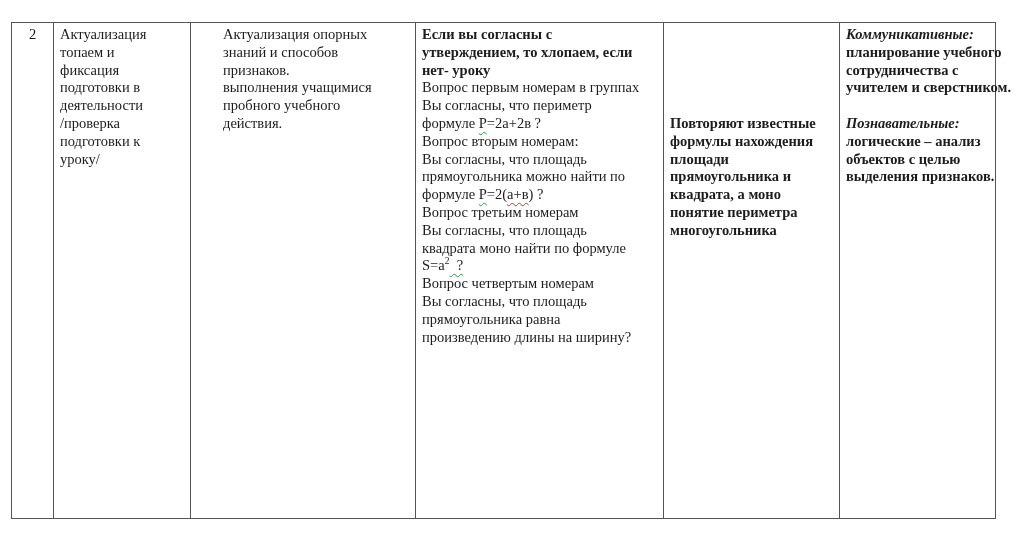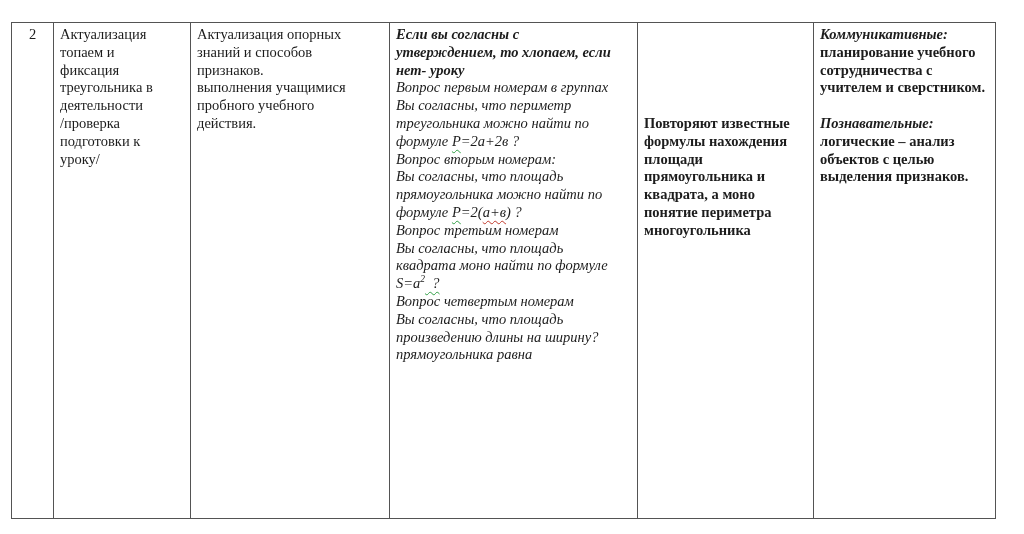--- a/index.html
+++ b/index.html
@@ -34,22 +34,22 @@
     padding: 3px 5px 2px 6px;
     font-size: 14.5px;
     line-height: 17.8px;
     color: var(--text, #1c1c1c);
     overflow: hidden;
     flex: 0 0 auto;
   }
   .cell:last-child { border-right: none; font-weight: bold; }
   .c0 { width: 42px; text-align: center; padding-left: 2px; padding-right: 2px; }
   .c1 { width: 137px; }
-  .c2 { width: 199px; }
-  .c3 { width: 248px; font-style: italic; }
+  .c2 { width: 199px; margin-left: 26px; }
+  .c3 { width: 248px; }
   .c4 { width: 176px; padding-top: 92px; font-weight: bold; }
   .c5 { width: 183px; }
   .line { min-height: 17.8px; white-space: nowrap; }
   .b { font-weight: bold; }
   .i { font-style: italic; }
   .sup {
     vertical-align: super;
     font-size: 9.5px;
     line-height: 0;
   }
@@ -73,54 +73,53 @@
 
 <div class="page">
   <div class="doc-table">
     <div class="cell c0">
         <div class="line"><span>2</span></div>
       </div>
     <div class="cell c1">
         <div class="line"><span>Актуализация</span></div>
         <div class="line"><span>топаем и</span></div>
         <div class="line"><span>фиксация</span></div>
-        <div class="line"><span>треугольника в</span></div>
+        <div class="line"><span>подготовки в</span></div>
         <div class="line"><span>деятельности</span></div>
         <div class="line"><span>/проверка</span></div>
         <div class="line"><span>подготовки к</span></div>
         <div class="line"><span>уроку/</span></div>
       </div>
     <div class="cell c2">
         <div class="line"><span>Актуализация опорных</span></div>
         <div class="line"><span>знаний и способов</span></div>
         <div class="line"><span>признаков.</span></div>
         <div class="line"><span>выполнения учащимися</span></div>
         <div class="line"><span>пробного учебного</span></div>
         <div class="line"><span>действия.</span></div>
       </div>
     <div class="cell c3">
         <div class="line"><span class="b">Если вы согласны с</span></div>
         <div class="line"><span class="b">утверждением, то хлопаем, если</span></div>
         <div class="line"><span class="b">нет- уроку</span></div>
         <div class="line"><span>Вопрос первым номерам в группах</span></div>
         <div class="line"><span>Вы согласны, что периметр</span></div>
-        <div class="line"><span>треугольника можно найти по</span></div>
         <div class="line"><span>формуле </span><span class="sq-green">Р</span><span>=2а+2в ?</span></div>
         <div class="line"><span>Вопрос вторым номерам:</span></div>
         <div class="line"><span>Вы согласны, что площадь</span></div>
         <div class="line"><span>прямоугольника можно найти по</span></div>
         <div class="line"><span>формуле </span><span class="sq-green">Р</span><span>=2(</span><span class="sq-red">а+в</span><span>) ?</span></div>
         <div class="line"><span>Вопрос третьим номерам</span></div>
         <div class="line"><span>Вы согласны, что площадь</span></div>
         <div class="line"><span>квадрата моно найти по формуле</span></div>
         <div class="line"><span>S=а</span><span class="sup">2</span><span class="sq-green">&nbsp;&nbsp;?</span></div>
         <div class="line"><span>Вопрос четвертым номерам</span></div>
         <div class="line"><span>Вы согласны, что площадь</span></div>
+        <div class="line"><span>прямоугольника равна</span></div>
         <div class="line"><span>произведению длины на ширину?</span></div>
-        <div class="line"><span>прямоугольника равна</span></div>
       </div>
     <div class="cell c4">
         <div class="line"><span>Повторяют известные</span></div>
         <div class="line"><span>формулы нахождения</span></div>
         <div class="line"><span>площади</span></div>
         <div class="line"><span>прямоугольника и</span></div>
         <div class="line"><span>квадрата, а моно</span></div>
         <div class="line"><span>понятие периметра</span></div>
         <div class="line"><span>многоугольника</span></div>
       </div>

